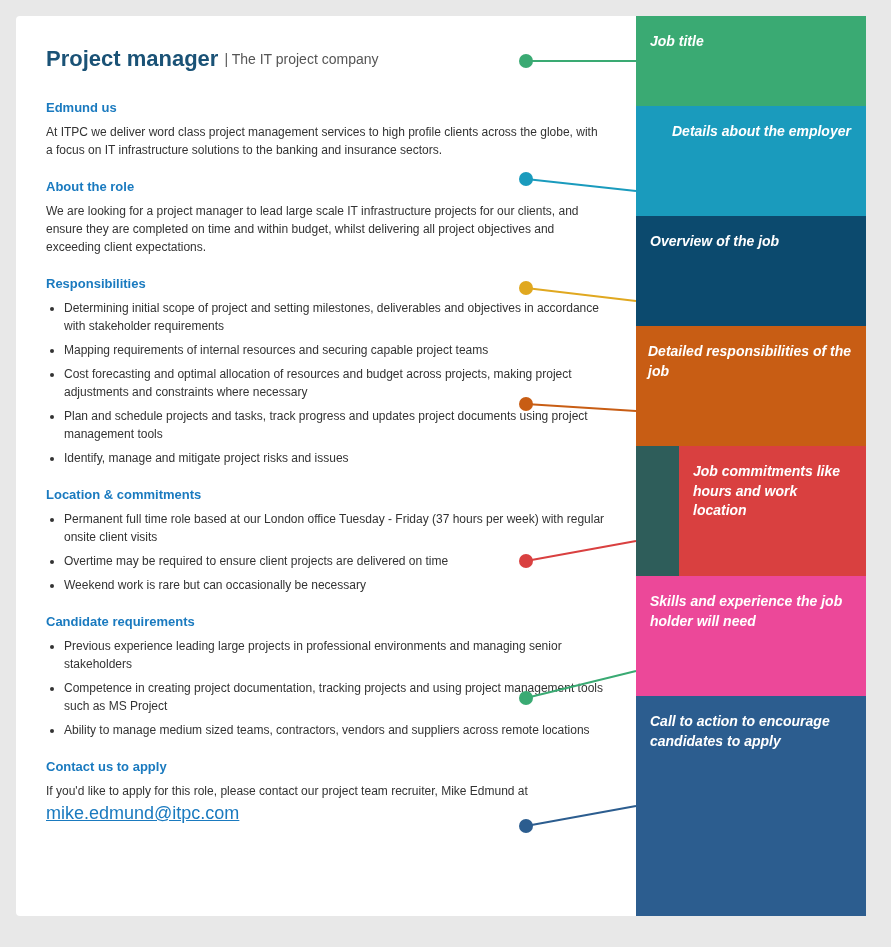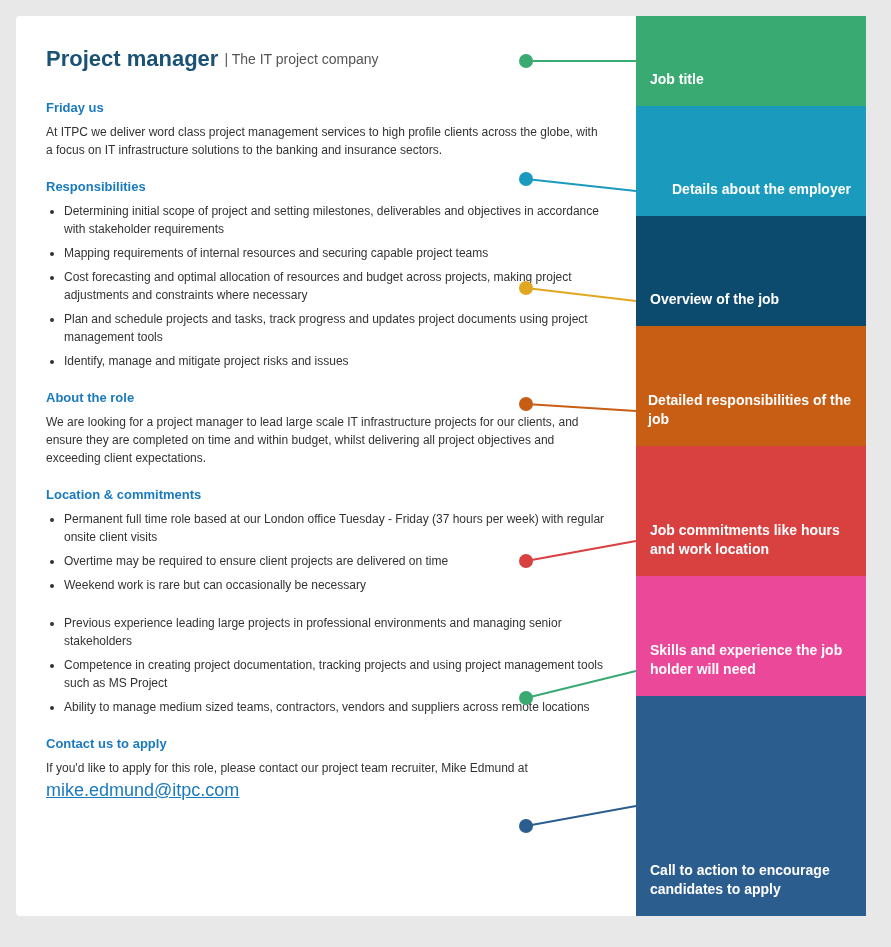--- a/index.html
+++ b/index.html
@@ -78,23 +78,24 @@
     }
     .email-link {
       color: #1a7abf;
       text-decoration: underline;
       font-size: 18px;
     }
     
     .annotation-box {
       padding: 16px 14px;
       display: flex;
-      align-items: flex-end;
+      align-items: flex-start;
       position: relative;
       min-height: 80px;
+      font-style: italic;
     }
     .annotation-box .box-text {
       color: white;
       font-size: 14px;
       font-weight: 600;
       line-height: 1.4;
     }
     
     .box-green-teal { background-color: #3aaa73; }
     .box-blue-mid { background-color: #1a9bbd; }
@@ -113,50 +114,51 @@
 
     <div class="job-title-row">
       <span class="job-title-main">Project manager</span>
       <span class="job-company">
         <span>|</span>
         <span>The IT project company</span>
       </span>
     </div>
 
     <div class="section">
-      <div class="section-heading">Friday us</div>
+      <div class="section-heading">Edmund us</div>
       <p class="section-text">At ITPC we deliver word class project management services to high profile clients across the globe, with a focus on IT infrastructure solutions to the banking and insurance sectors.</p>
+    </div>
+
+    <div class="section">
+      <div class="section-heading">About the role</div>
+      <p class="section-text">We are looking for a project manager to lead large scale IT infrastructure projects for our clients, and ensure they are completed on time and within budget, whilst delivering all project objectives and exceeding client expectations.</p>
     </div>
 
     <div class="section">
       <div class="section-heading">Responsibilities</div>
       <ul class="job-list">
         <li>Determining initial scope of project and setting milestones, deliverables and objectives in accordance with stakeholder requirements</li>
         <li>Mapping requirements of internal resources and securing capable project teams</li>
         <li>Cost forecasting and optimal allocation of resources and budget across projects, making project adjustments and constraints where necessary</li>
         <li>Plan and schedule projects and tasks, track progress and updates project documents using project management tools</li>
         <li>Identify, manage and mitigate project risks and issues</li>
       </ul>
     </div>
 
     <div class="section">
-      <div class="section-heading">About the role</div>
-      <p class="section-text">We are looking for a project manager to lead large scale IT infrastructure projects for our clients, and ensure they are completed on time and within budget, whilst delivering all project objectives and exceeding client expectations.</p>
-    </div>
-
-    <div class="section">
       <div class="section-heading">Location &amp; commitments</div>
       <ul class="job-list">
         <li>Permanent full time role based at our London office Tuesday - Friday (37 hours per week) with regular onsite client visits</li>
         <li>Overtime may be required to ensure client projects are delivered on time</li>
         <li>Weekend work is rare but can occasionally be necessary</li>
       </ul>
     </div>
 
     <div class="section">
+      <div class="section-heading">Candidate requirements</div>
       <ul class="job-list">
         <li>Previous experience leading large projects in professional environments and managing senior stakeholders</li>
         <li>Competence in creating project documentation, tracking projects and using project management tools such as MS Project</li>
         <li>Ability to manage medium sized teams, contractors, vendors and suppliers across remote locations</li>
       </ul>
     </div>
 
     <div class="section">
       <div class="section-heading">Contact us to apply</div>
       <p class="section-text">
@@ -202,21 +204,21 @@
     </div>
 
     <div class="annotation-box box-yellow" style="min-height:110px;">
       <span class="box-text">Overview of the job</span>
     </div>
 
     <div class="annotation-box box-orange" style="min-height:120px;padding-left:12px;">
       <span class="box-text">Detailed responsibilities of the job</span>
     </div>
 
-    <div class="annotation-box box-red" style="min-height:130px;">
+    <div class="annotation-box box-red" style="min-height:130px;margin-left:43px;">
       <span class="box-text">Job commitments like hours and work location</span>
     </div>
 
     <div class="annotation-box box-green2" style="min-height:120px;">
       <span class="box-text">Skills and experience the job holder will need</span>
     </div>
 
     <div class="annotation-box box-dark-blue" style="min-height:140px; flex:1;">
       <span class="box-text">Call to action to encourage candidates to apply</span>
     </div>

